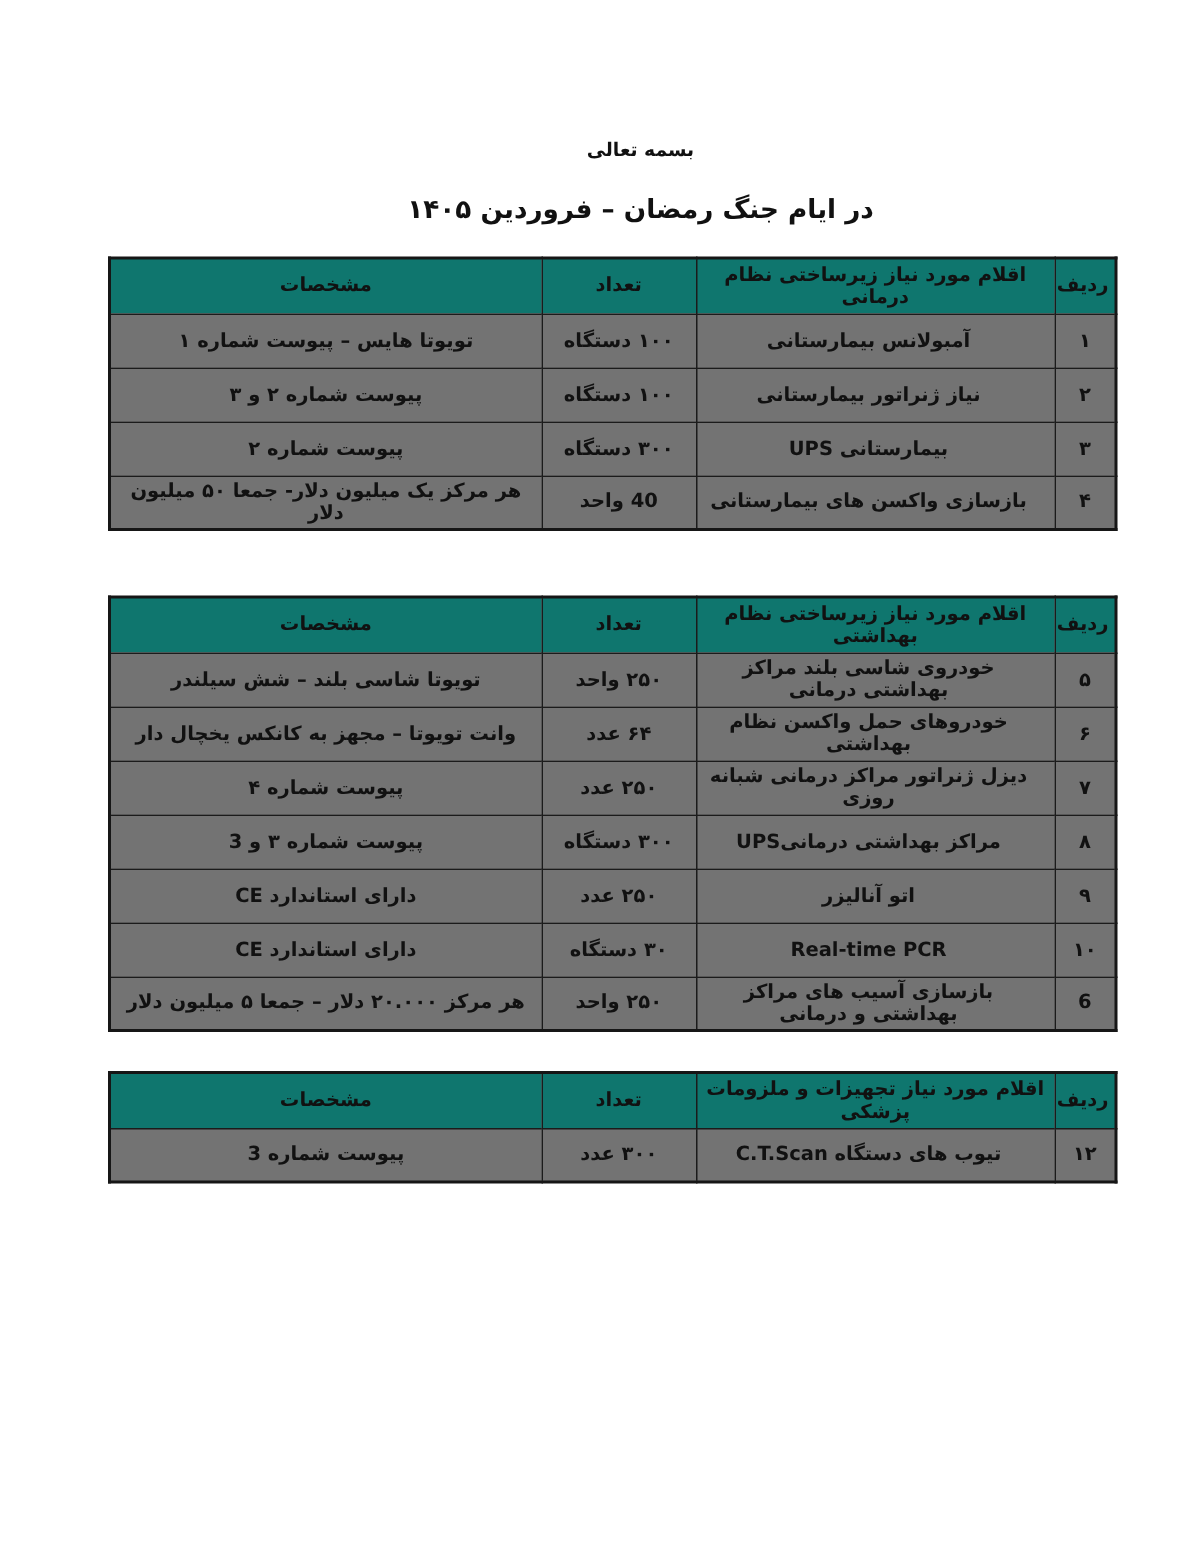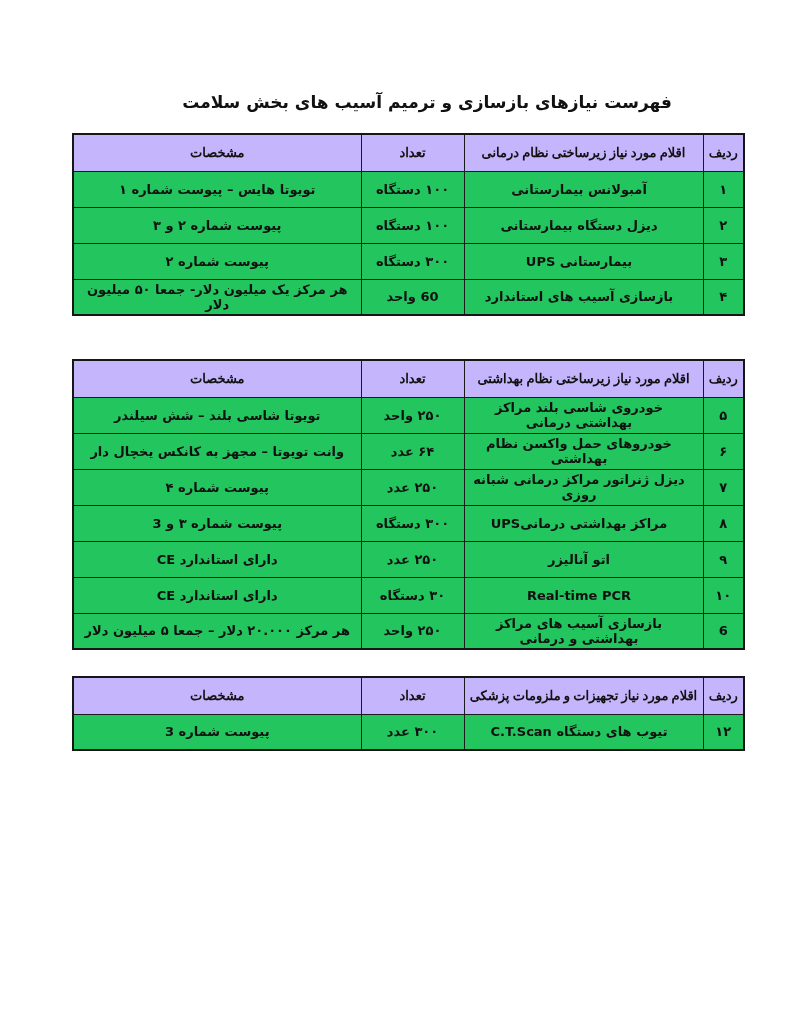--- a/index.html
+++ b/index.html
@@ -30,29 +30,30 @@
   col.c-qty   { width:103px; }
   col.c-specs { width:288px; }
   th, td {
     border:1.3px solid #1b1b1b;
     font-size:13px;
     font-weight:700;
     text-align:center;
     vertical-align:middle;
     padding:2px 4px;
   }
-  th { height:37px; background:#c4b5fd;font-family:Liberation Serif, serif; }
-  td { height:36px; background:#22c55e; }
+  th { height:37px; background:#0f766e; }
+  td { height:36px; background:#737373; }
   td.item { text-align:center; padding-right:13px; }
 </style>
 </head>
 <body>
 
 <div class="titles">
-  <div class="doc-title" dir="rtl">فهرست نیازهای بازسازی و ترمیم آسیب های بخش سلامت</div>
+  <div class="bismillah" dir="rtl">بسمه تعالی</div>
+  <div class="doc-subtitle" dir="rtl">در ایام جنگ رمضان – فروردین ۱۴۰۵</div>
 </div>
 
 <div class="tables">
 
   <table class="t1" dir="rtl">
     <colgroup>
         <col class="c-no">
         <col class="c-item">
         <col class="c-qty">
         <col class="c-specs">
@@ -65,34 +66,34 @@
       <th>مشخصات</th>
     </tr>
     <tr>
       <td>۱</td>
       <td class="item" dir="auto">آمبولانس بیمارستانی</td>
       <td>۱۰۰ دستگاه</td>
       <td>تویوتا هایس – پیوست شماره ۱</td>
     </tr>
     <tr>
       <td>۲</td>
-      <td class="item" dir="auto">دیزل دستگاه بیمارستانی</td>
+      <td class="item" dir="auto">نیاز ژنراتور بیمارستانی</td>
       <td>۱۰۰ دستگاه</td>
       <td>پیوست شماره ۲ و ۳</td>
     </tr>
     <tr>
       <td>۳</td>
       <td class="item" dir="auto">UPS بیمارستانی</td>
       <td>۳۰۰ دستگاه</td>
       <td>پیوست شماره ۲</td>
     </tr>
     <tr>
       <td>۴</td>
-      <td class="item" dir="auto">بازسازی آسیب های استاندارد</td>
-      <td>60 واحد</td>
+      <td class="item" dir="auto">بازسازی واکسن های بیمارستانی</td>
+      <td>40 واحد</td>
       <td>هر مرکز یک میلیون دلار- جمعا ۵۰ میلیون دلار</td>
     </tr>
   </tbody>
     </table>
 
   <table class="t2" dir="rtl">
     <colgroup>
         <col class="c-no">
         <col class="c-item">
         <col class="c-qty">

